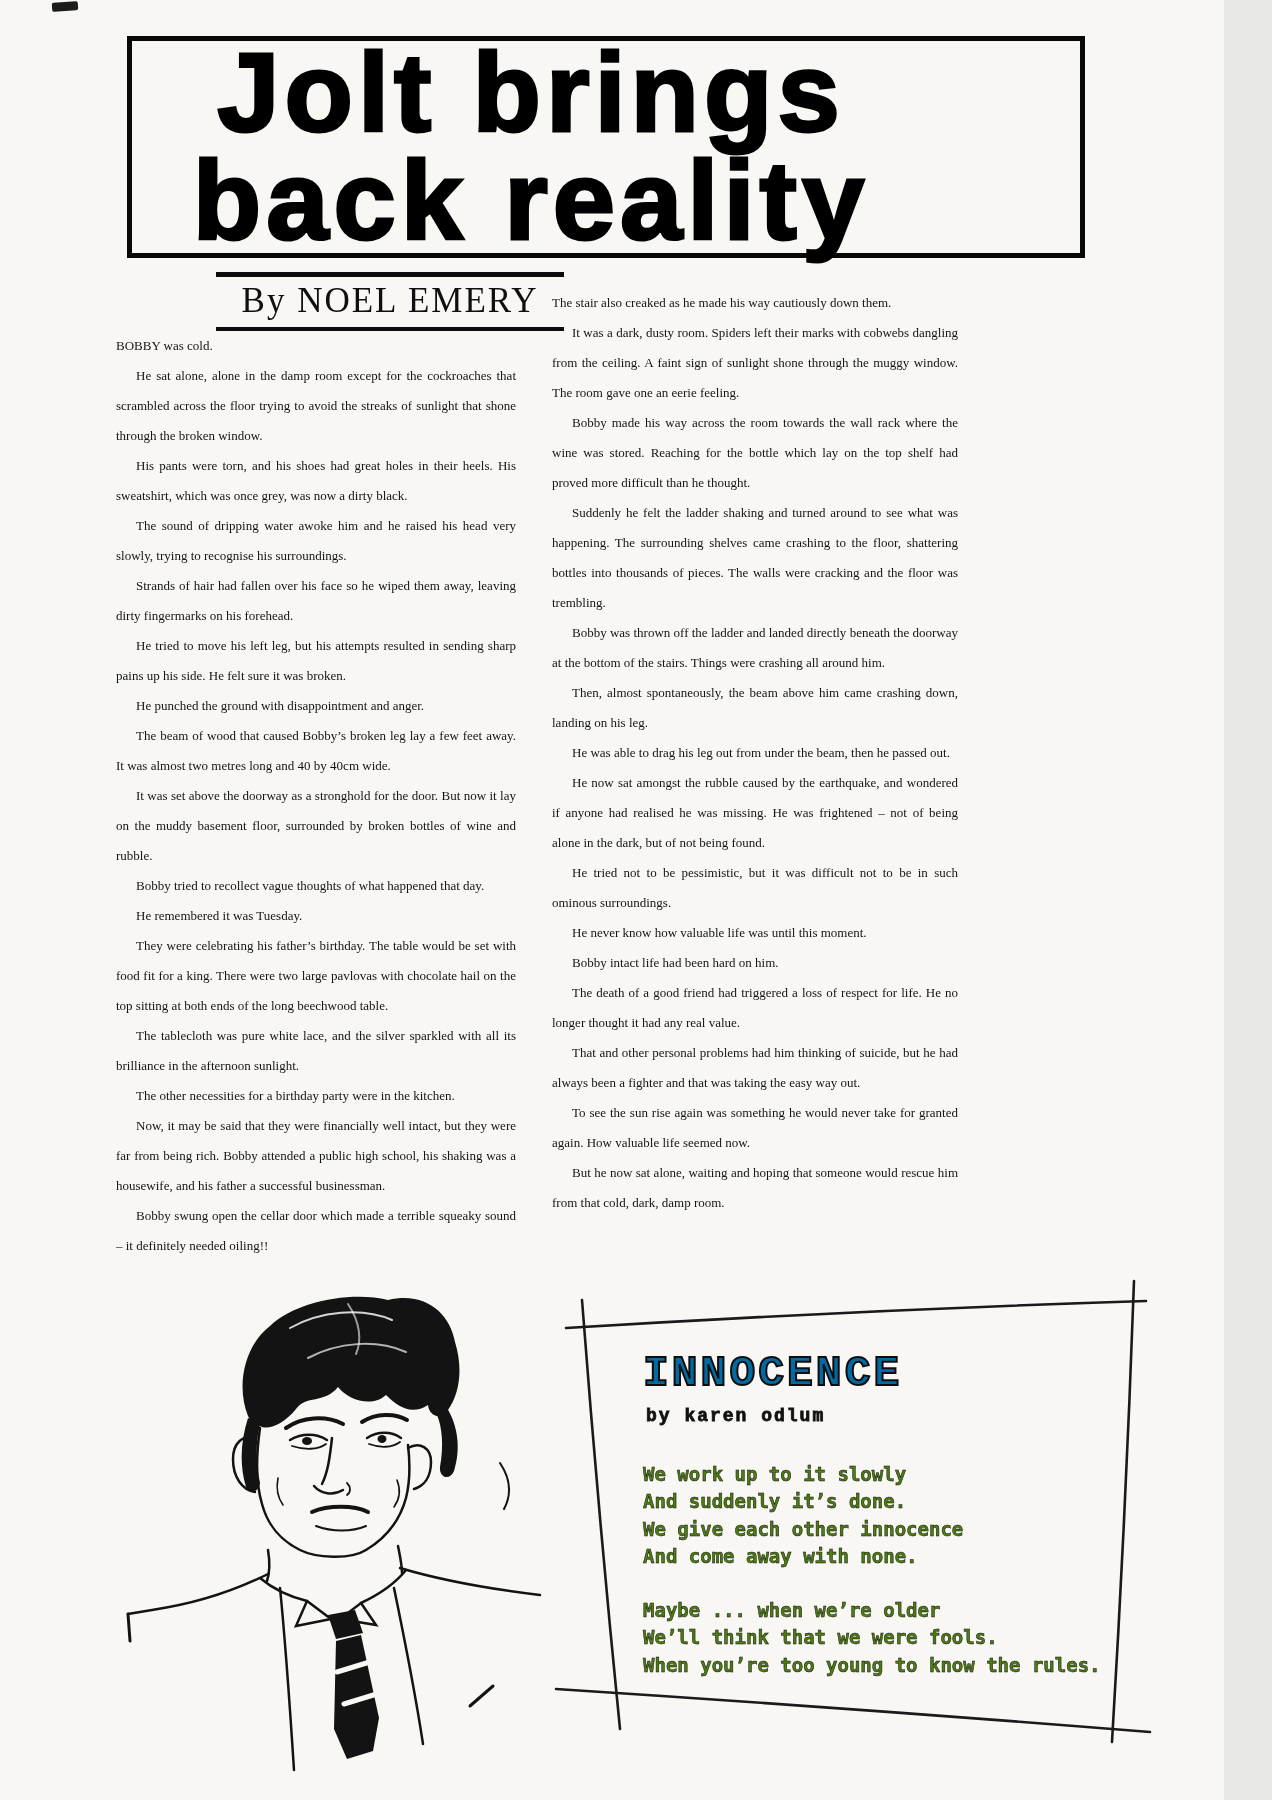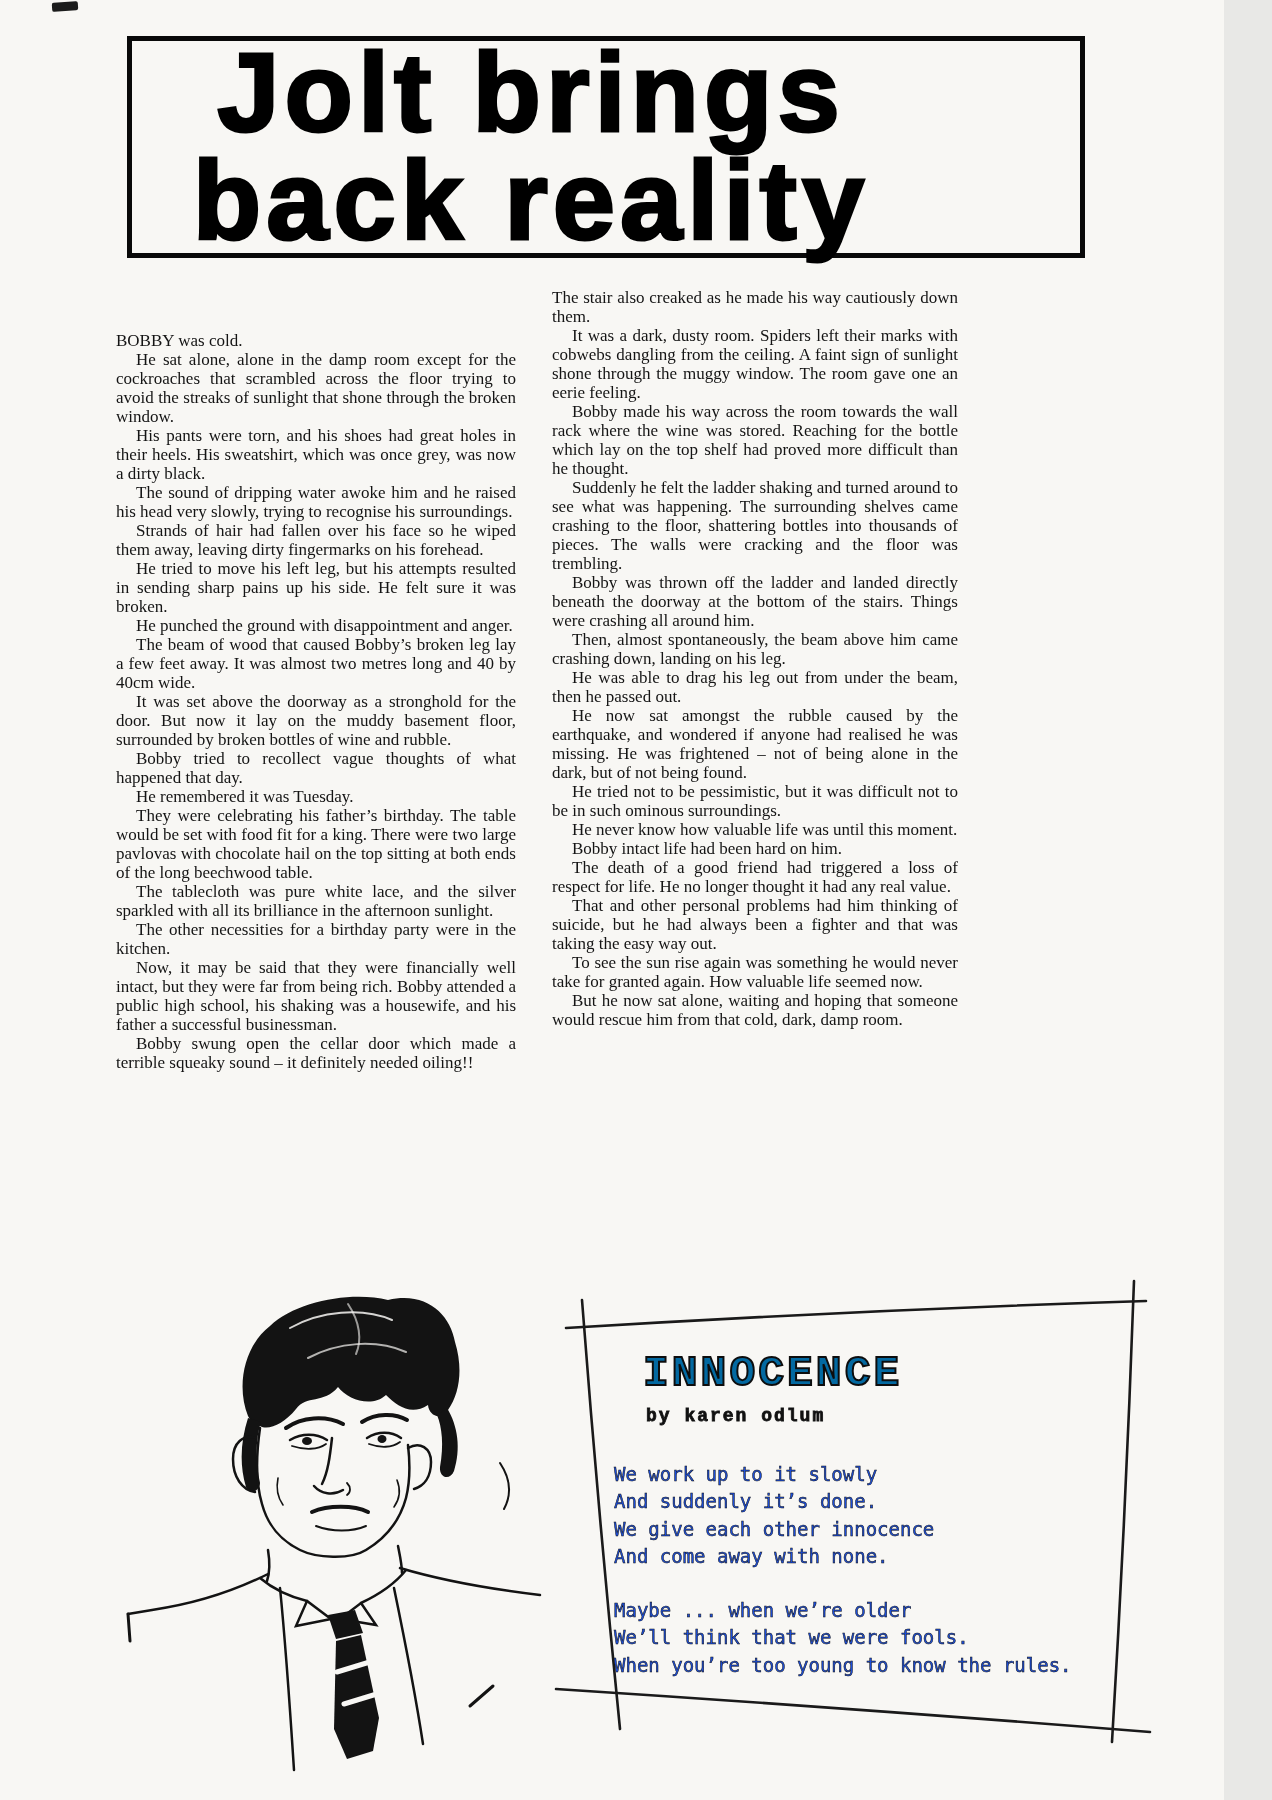--- a/index.html
+++ b/index.html
@@ -13,51 +13,54 @@
   .headline{font-family:"Liberation Sans", sans-serif;font-weight:700;color:#000;
             font-size:112px;line-height:.96;letter-spacing:5px;text-align:center;
             padding-right:150px;-webkit-text-stroke:3px #000;white-space:nowrap;}
 
   
   .byline-wrap{position:absolute;left:216px;top:272px;width:348px;text-align:center;
                border-top:5px solid #0c0c0c;border-bottom:4px solid #0c0c0c;padding:4px 0 6px 0;}
   .byline{font-size:35px;letter-spacing:2px;color:#0f0f0f;}
 
   
-  .col{position:absolute;text-align:justify;font-size:17px;line-height:19px;color:#141414;}
+  .col{position:absolute;text-align:justify;font-size:13px;line-height:30px;color:#141414;}
   .col-left{left:116px;top:331px;width:400px;}
   .col-right{left:552px;top:288px;width:406px;}
   .para{margin:0;text-indent:20px;}
   .para.flush{text-indent:0;}
 
   
   .poem-border{position:absolute;left:540px;top:1240px;width:640px;height:540px;}
   .poem-title{position:absolute;left:643px;top:1349px;font-family:"Liberation Mono", monospace;
               font-weight:bold;font-size:43px;letter-spacing:3px;color:#0369a1;-webkit-text-stroke:2px #0d0d0d;}
   .poem-byline{position:absolute;left:646px;top:1406px;font-family:"Liberation Mono", monospace;
                font-weight:bold;font-size:18px;letter-spacing:2px;color:#111;-webkit-text-stroke:.8px #111;}
-  .poem-stanza{position:absolute;left:614px;font-family:"DejaVu Sans Mono", monospace;
-               font-weight:normal;font-size:19px;line-height:27.4px;color:#1d4ed8;
+  .poem-stanza{position:absolute;left:643px;font-family:"DejaVu Sans Mono", monospace;
+               font-weight:bold;font-size:19px;line-height:27.4px;color:#4d7c0f;
                -webkit-text-stroke:.5px #0f0f0f;white-space:pre;}
   .stanza-1{top:1461px;}
   .stanza-2{top:1597px;}
 
   .portrait{position:absolute;left:110px;top:1288px;width:440px;height:510px;}
 </style>
 </head>
 <body>
 
 <div class="page">
   <div class="speck"></div>
 
   <div class="headline-box">
     <div class="headline">Jolt brings</div>
     <div class="headline">back reality</div>
   </div>
 
+  <div class="byline-wrap">
+    <span class="byline">By NOEL EMERY</span>
+  </div>
 
   <div class="col col-left">
       <p class="para flush">BOBBY was cold.</p>
       <p class="para">He sat alone, alone in the damp room except for the cockroaches that scrambled across the floor trying to avoid the streaks of sunlight that shone through the broken window.</p>
       <p class="para">His pants were torn, and his shoes had great holes in their heels. His sweatshirt, which was once grey, was now a dirty black.</p>
       <p class="para">The sound of dripping water awoke him and he raised his head very slowly, trying to recognise his surroundings.</p>
       <p class="para">Strands of hair had fallen over his face so he wiped them away, leaving dirty fingermarks on his forehead.</p>
       <p class="para">He tried to move his left leg, but his attempts resulted in sending sharp pains up his side. He felt sure it was broken.</p>
       <p class="para">He punched the ground with disappointment and anger.</p>
       <p class="para">The beam of wood that caused Bobby’s broken leg lay a few feet away. It was almost two metres long and 40 by 40cm wide.</p>

